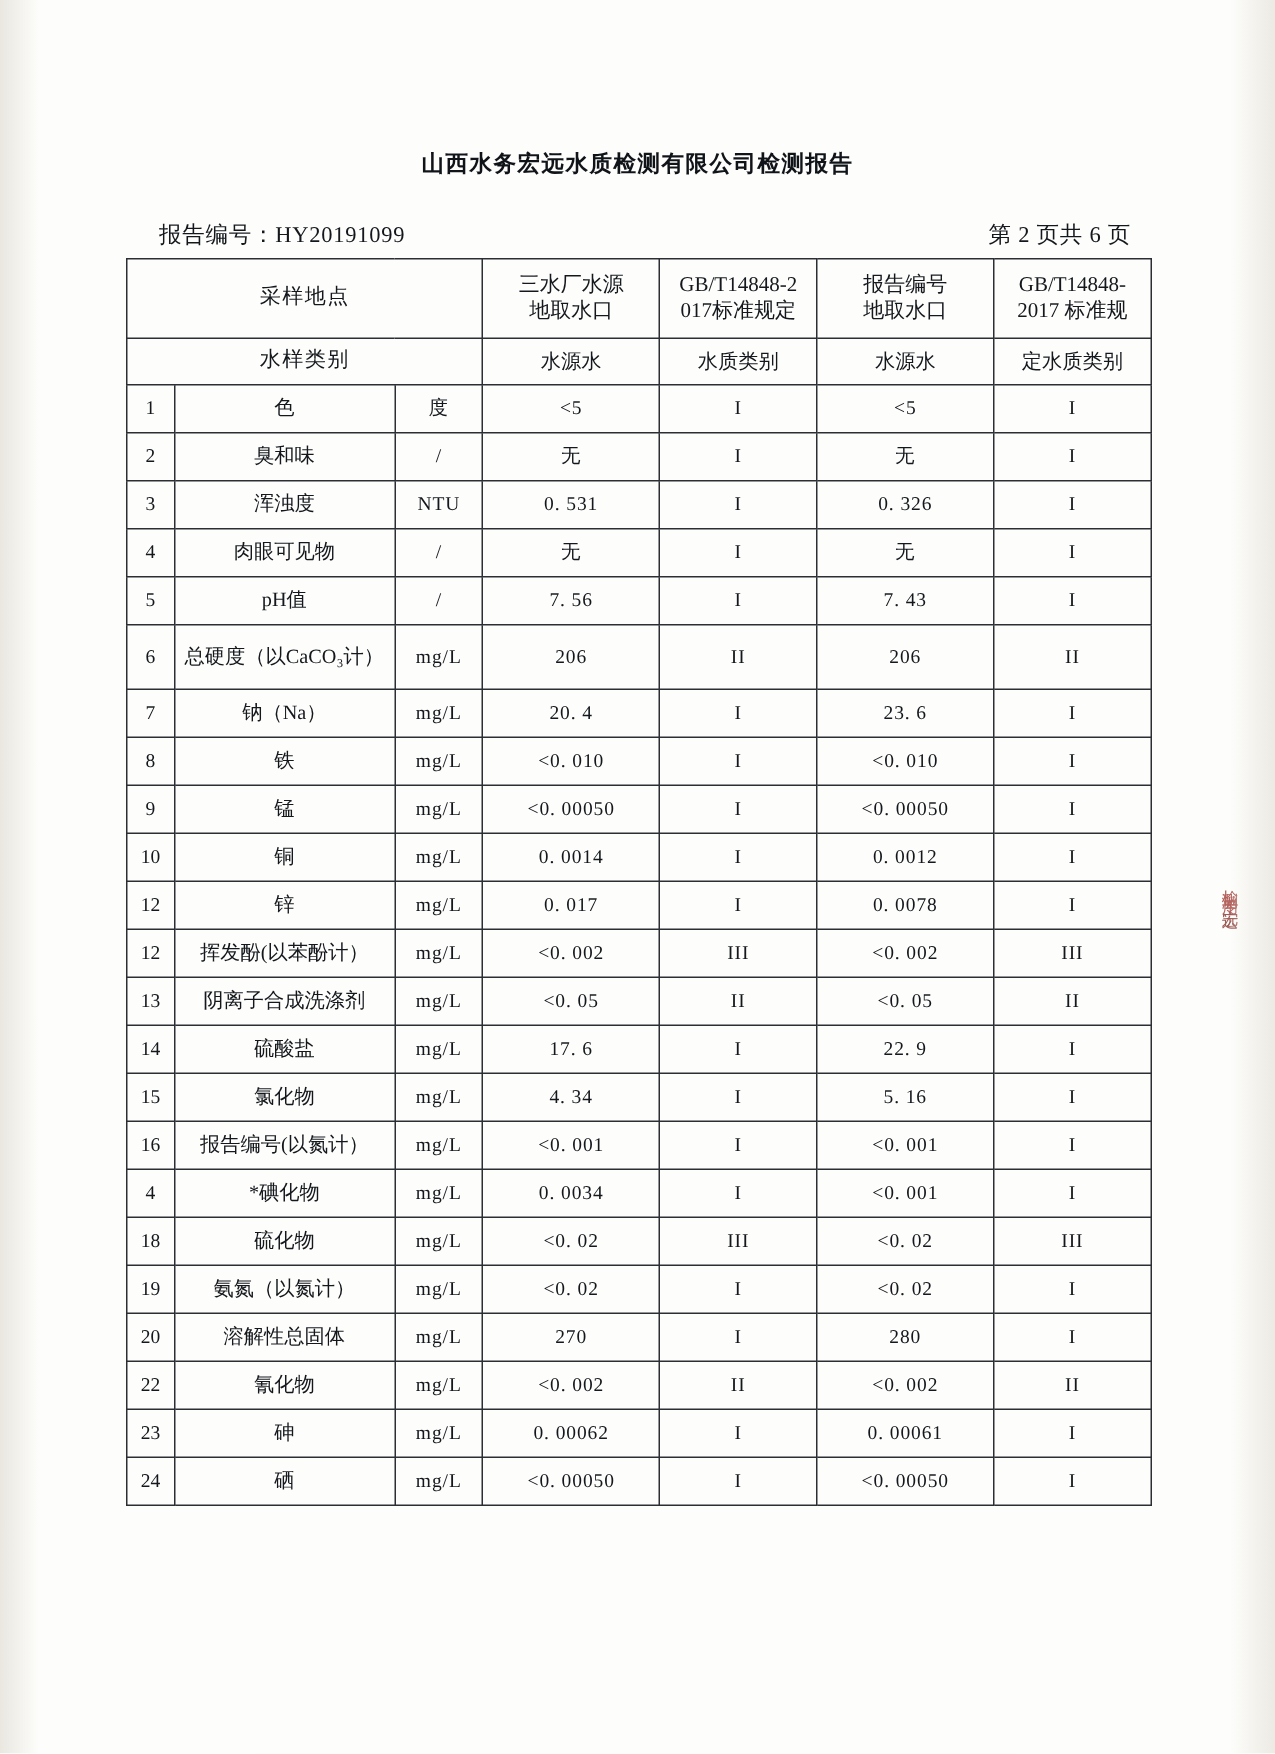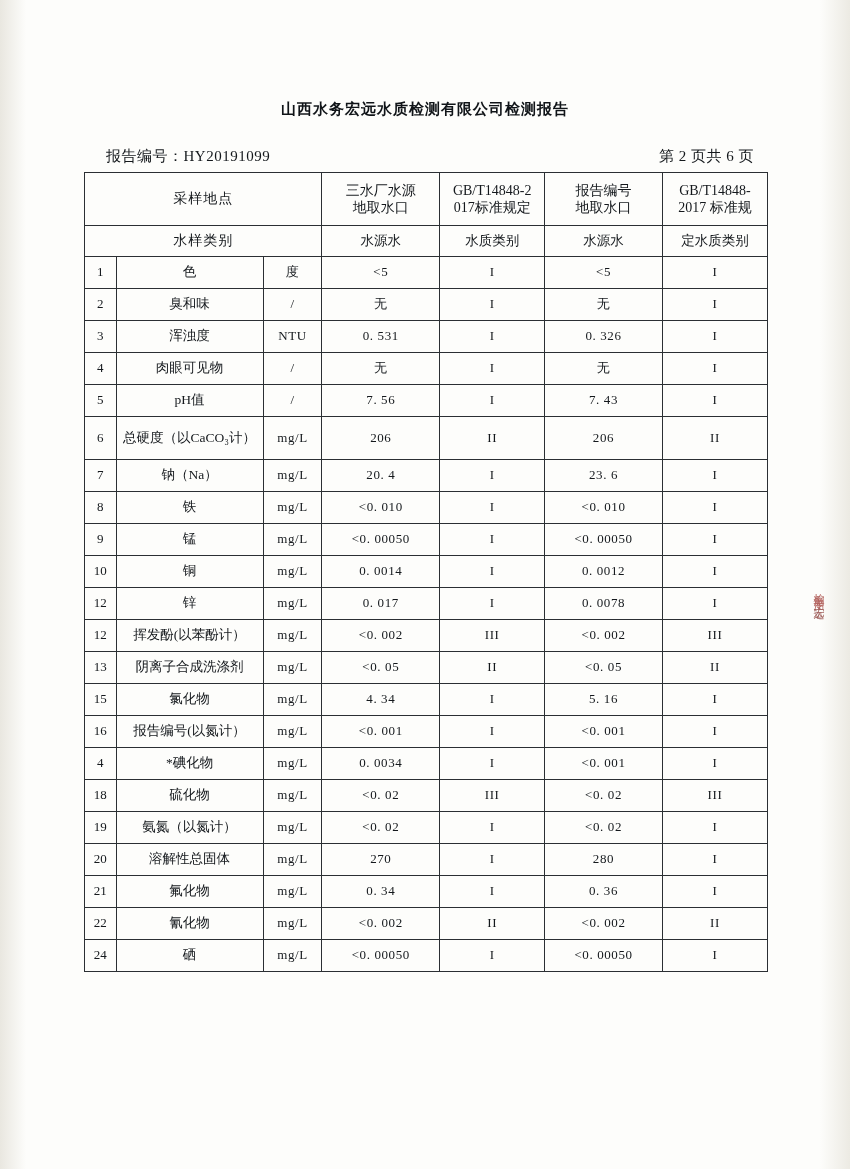--- a/index.html
+++ b/index.html
@@ -303,20 +303,29 @@
         <tr>
           <td class="no">13</td>
           <td class="item">阴离子合成洗涤剂</td>
           <td class="unit">mg/L</td>
           <td class="val">&lt;0. 05</td>
           <td class="cls">II</td>
           <td class="val">&lt;0. 05</td>
           <td class="cls">II</td>
         </tr>
         <tr>
+          <td class="no">14</td>
+          <td class="item">硫酸盐</td>
+          <td class="unit">mg/L</td>
+          <td class="val">17. 6</td>
+          <td class="cls">I</td>
+          <td class="val">22. 9</td>
+          <td class="cls">I</td>
+        </tr>
+        <tr>
           <td class="no">15</td>
           <td class="item">氯化物</td>
           <td class="unit">mg/L</td>
           <td class="val">4. 34</td>
           <td class="cls">I</td>
           <td class="val">5. 16</td>
           <td class="cls">I</td>
         </tr>
         <tr>
           <td class="no">16</td>
@@ -357,36 +366,36 @@
         <tr>
           <td class="no">20</td>
           <td class="item">溶解性总固体</td>
           <td class="unit">mg/L</td>
           <td class="val">270</td>
           <td class="cls">I</td>
           <td class="val">280</td>
           <td class="cls">I</td>
         </tr>
         <tr>
-          <td class="no">21</td>
-          <td class="item">氟化物</td>
-          <td class="unit">mg/L</td>
-          <td class="val">0. 34</td>
-          <td class="cls">I</td>
-          <td class="val">0. 36</td>
-          <td class="cls">I</td>
-        </tr>
-        <tr>
           <td class="no">22</td>
           <td class="item">氰化物</td>
           <td class="unit">mg/L</td>
           <td class="val">&lt;0. 002</td>
           <td class="cls">II</td>
           <td class="val">&lt;0. 002</td>
           <td class="cls">II</td>
+        </tr>
+        <tr>
+          <td class="no">23</td>
+          <td class="item">砷</td>
+          <td class="unit">mg/L</td>
+          <td class="val">0. 00062</td>
+          <td class="cls">I</td>
+          <td class="val">0. 00061</td>
+          <td class="cls">I</td>
         </tr>
         <tr>
           <td class="no">24</td>
           <td class="item">硒</td>
           <td class="unit">mg/L</td>
           <td class="val">&lt;0. 00050</td>
           <td class="cls">I</td>
           <td class="val">&lt;0. 00050</td>
           <td class="cls">I</td>
         </tr>

